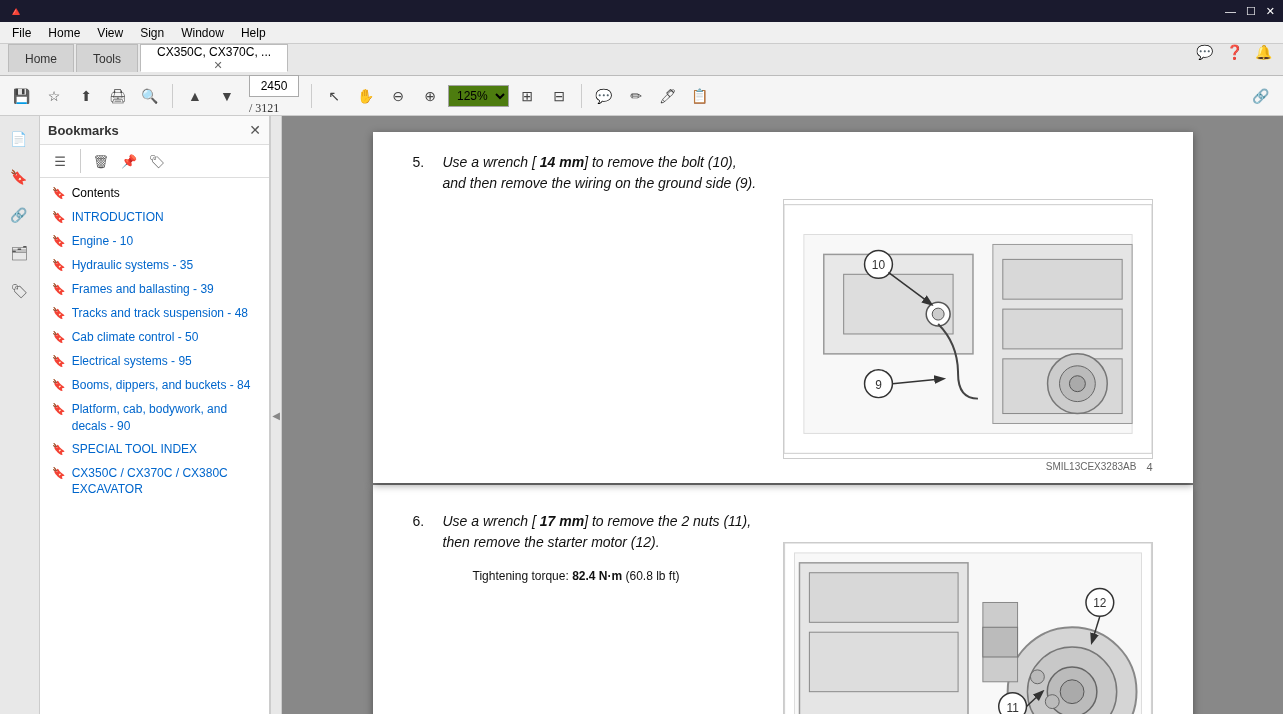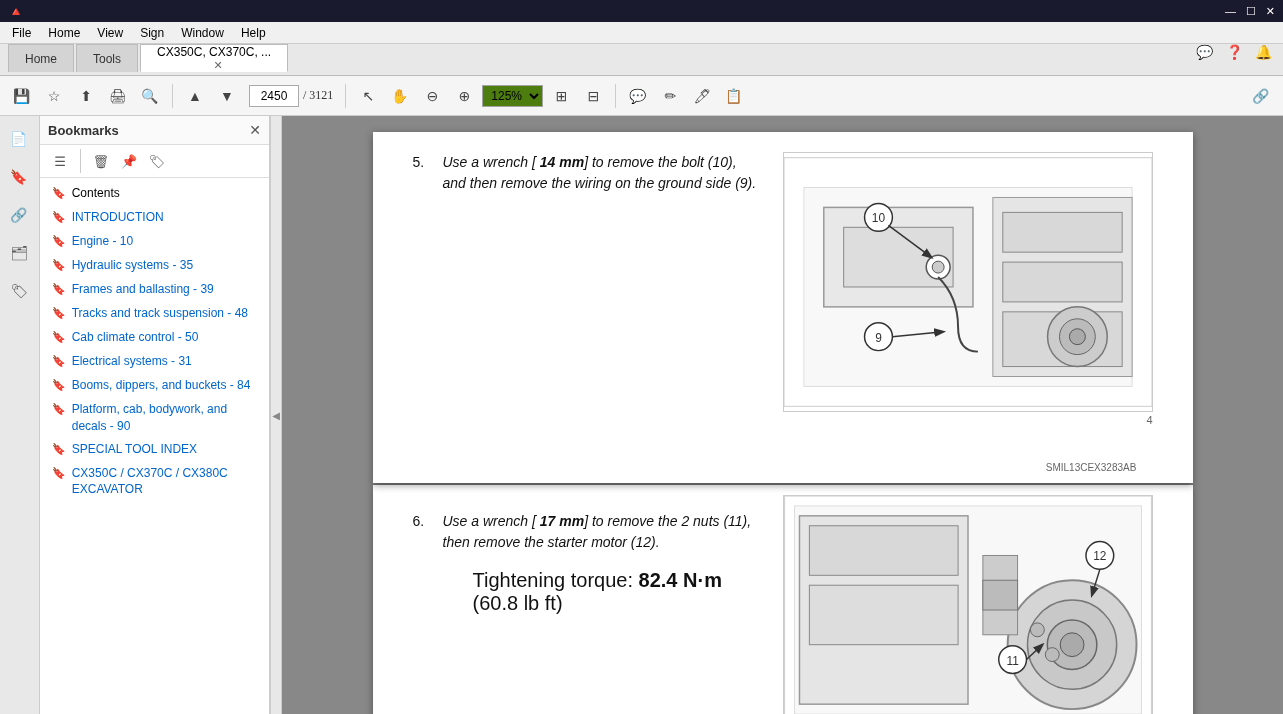--- a/index.html
+++ b/index.html
@@ -98,23 +98,23 @@
       justify-content: center;
       cursor: pointer;
       border: 1px solid transparent;
       border-radius: 2px;
       font-size: 14px;
       color: #444;
     }
     .toolbar-separator { width: 1px; height: 24px; background: #ccc; margin: 0 4px; }
     .page-nav {
       display: flex;
-      align-items: center;
       gap: 4px;
       margin: 0 4px;
+      flex-direction: column;
     }
     .page-input {
       width: 50px;
       height: 22px;
       text-align: center;
       border: 1px solid #aaa;
       font-size: 12px;
       padding: 0 2px;
     }
     .page-total { font-size: 12px; color: #333; font-family: Liberation Serif, serif; }
@@ -269,30 +269,31 @@
       font-size: 14px;
       line-height: 1.5;
       color: #111;
     }
     .step-num { min-width: 20px; font-size: 14px; }
     .step-text { flex: 1; font-style: italic; }
     .bold { font-weight: bold; }
     .tightening {
       margin-left: 60px;
       margin-top: 8px;
-      font-size: 20px;
+      font-size: 12px;
       color: #111;
     }
     .tech-image {
       width: 100%;
       height: 260px;
       border: 1px solid #ccc;
       position: relative;
       background: #fff;
       overflow: hidden;
+      margin-top: 47px;
     }
     .tech-image svg {
       width: 100%;
       height: 100%;
     }
   </style>
 </head>
 <body>
 
 <div class="title-bar">
@@ -421,21 +422,21 @@
           <div class="bookmark-item">
             <span class="bookmark-icon">🔖</span>
             <span class="bookmark-text">Tracks and track suspension - 48</span>
           </div>
           <div class="bookmark-item">
             <span class="bookmark-icon">🔖</span>
             <span class="bookmark-text">Cab climate control - 50</span>
           </div>
           <div class="bookmark-item">
             <span class="bookmark-icon">🔖</span>
-            <span class="bookmark-text">Electrical systems - 31</span>
+            <span class="bookmark-text">Electrical systems - 95</span>
           </div>
           <div class="bookmark-item">
             <span class="bookmark-icon">🔖</span>
             <span class="bookmark-text">Booms, dippers, and buckets - 84</span>
           </div>
           <div class="bookmark-item">
             <span class="bookmark-icon">🔖</span>
             <span class="bookmark-text">Platform, cab, bodywork, and decals - 90</span>
           </div>
           <div class="bookmark-item">
@@ -505,21 +506,21 @@
             <path d="M155 120 Q175 140 175 170 Q175 195 195 195" stroke="#444" stroke-width="2" fill="none"></path>
 
             <defs>
               <marker id="arrow1" markerWidth="8" markerHeight="8" refX="6" refY="3" orient="auto">
                 <path d="M0,0 L0,6 L8,3 z" fill="#333"></path>
               </marker>
             </defs>
           </svg>
         </div>
         <div style="display:flex; justify-content:space-between; margin-top:2px;">
-          <span style="font-size:10px;color:#666;margin-left:auto;margin-top:48px;">SMIL13CEX3283AB</span>
+          <span style="font-size:10px;color:#666;margin-left:auto;">SMIL13CEX3283AB</span>
           <span style="font-size:11px;color:#666;margin-left:10px;">4</span>
         </div>
       </div>
     </div>
 
     <div style="background:#fff; width:820px; box-shadow:0 2px 8px rgba(0,0,0,0.4); padding:10px 40px 20px 40px; display:flex; gap:20px; margin-top:2px;">
 
       <div style="flex:1; max-width:430px;">
         <div class="step-line" style="margin-top:16px;">
           <span class="step-num">6.</span>

